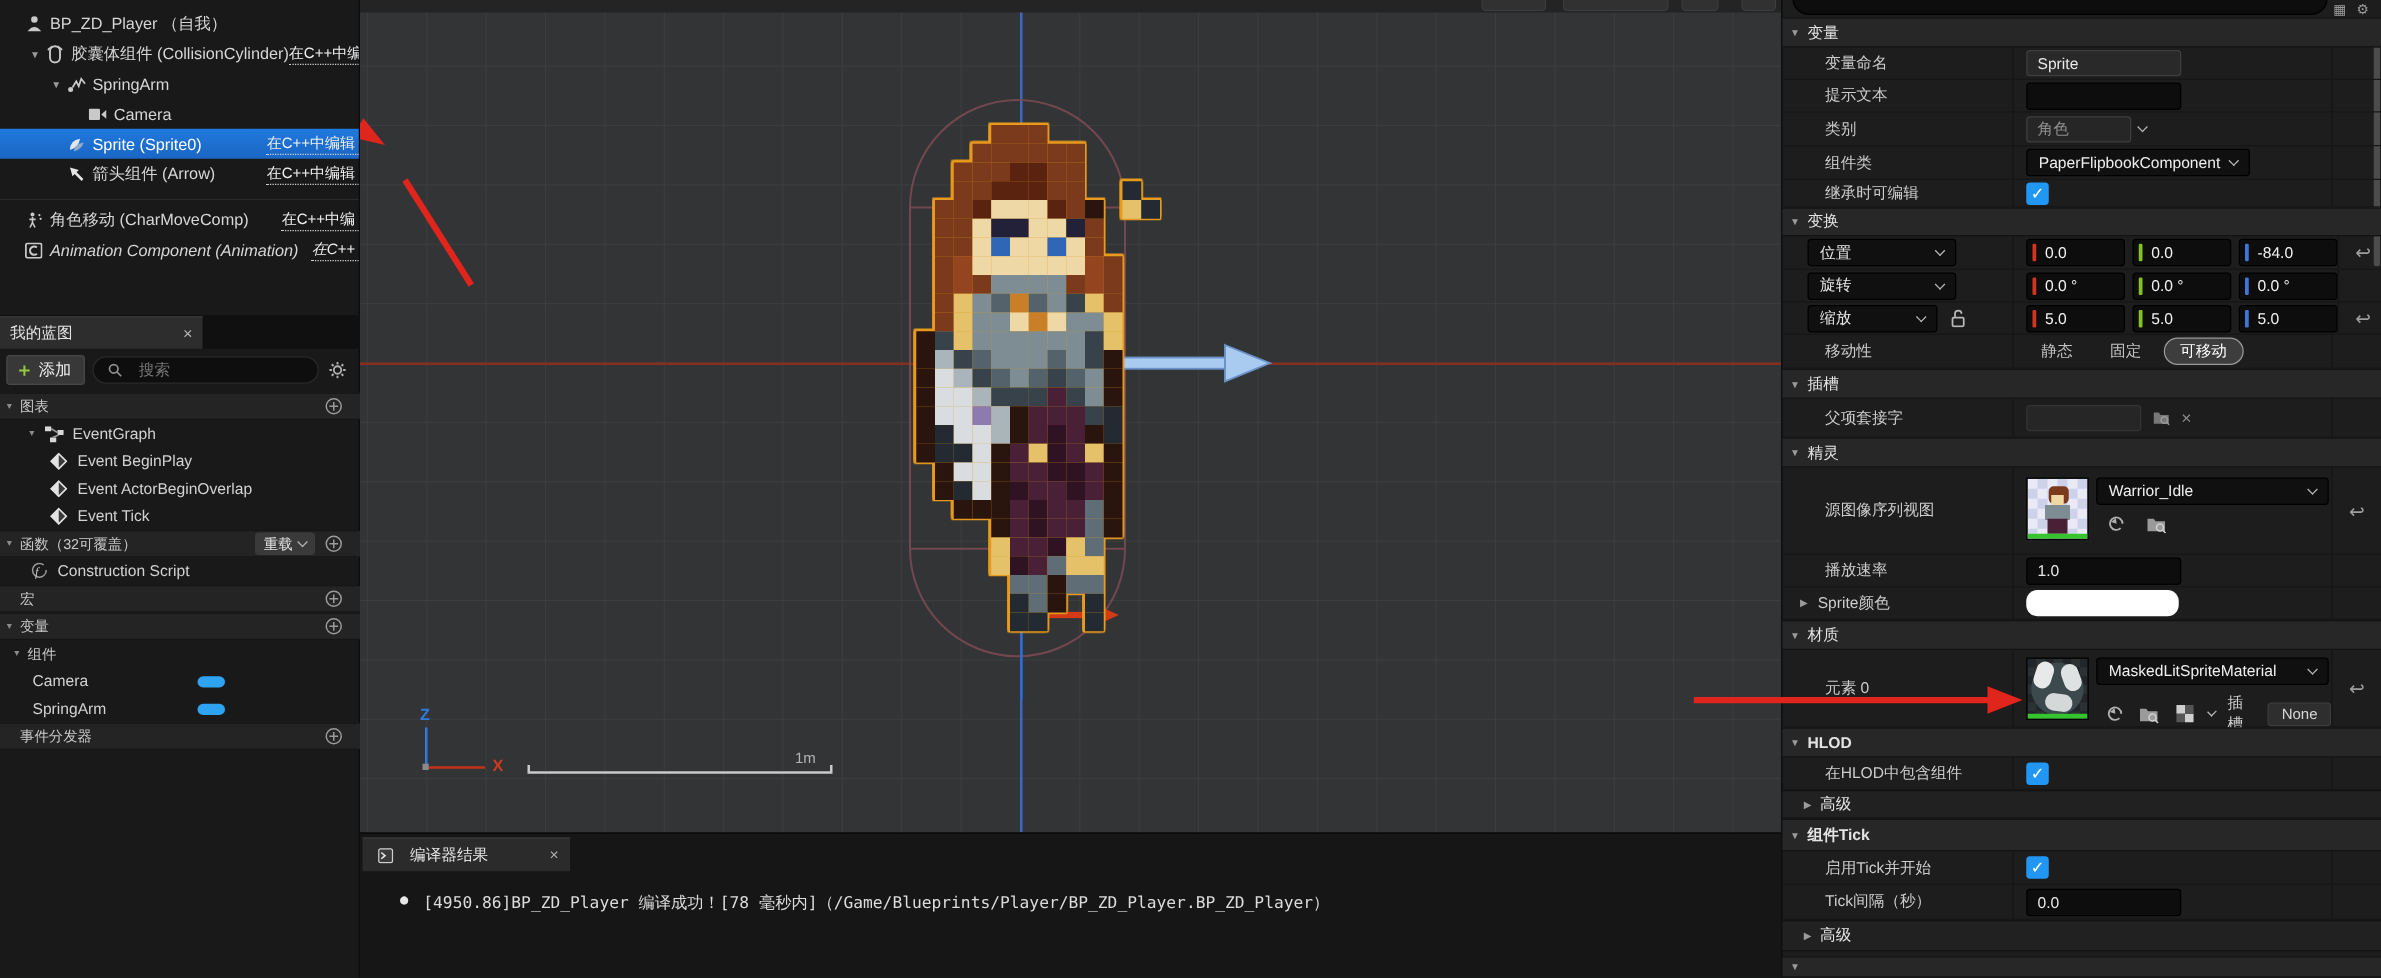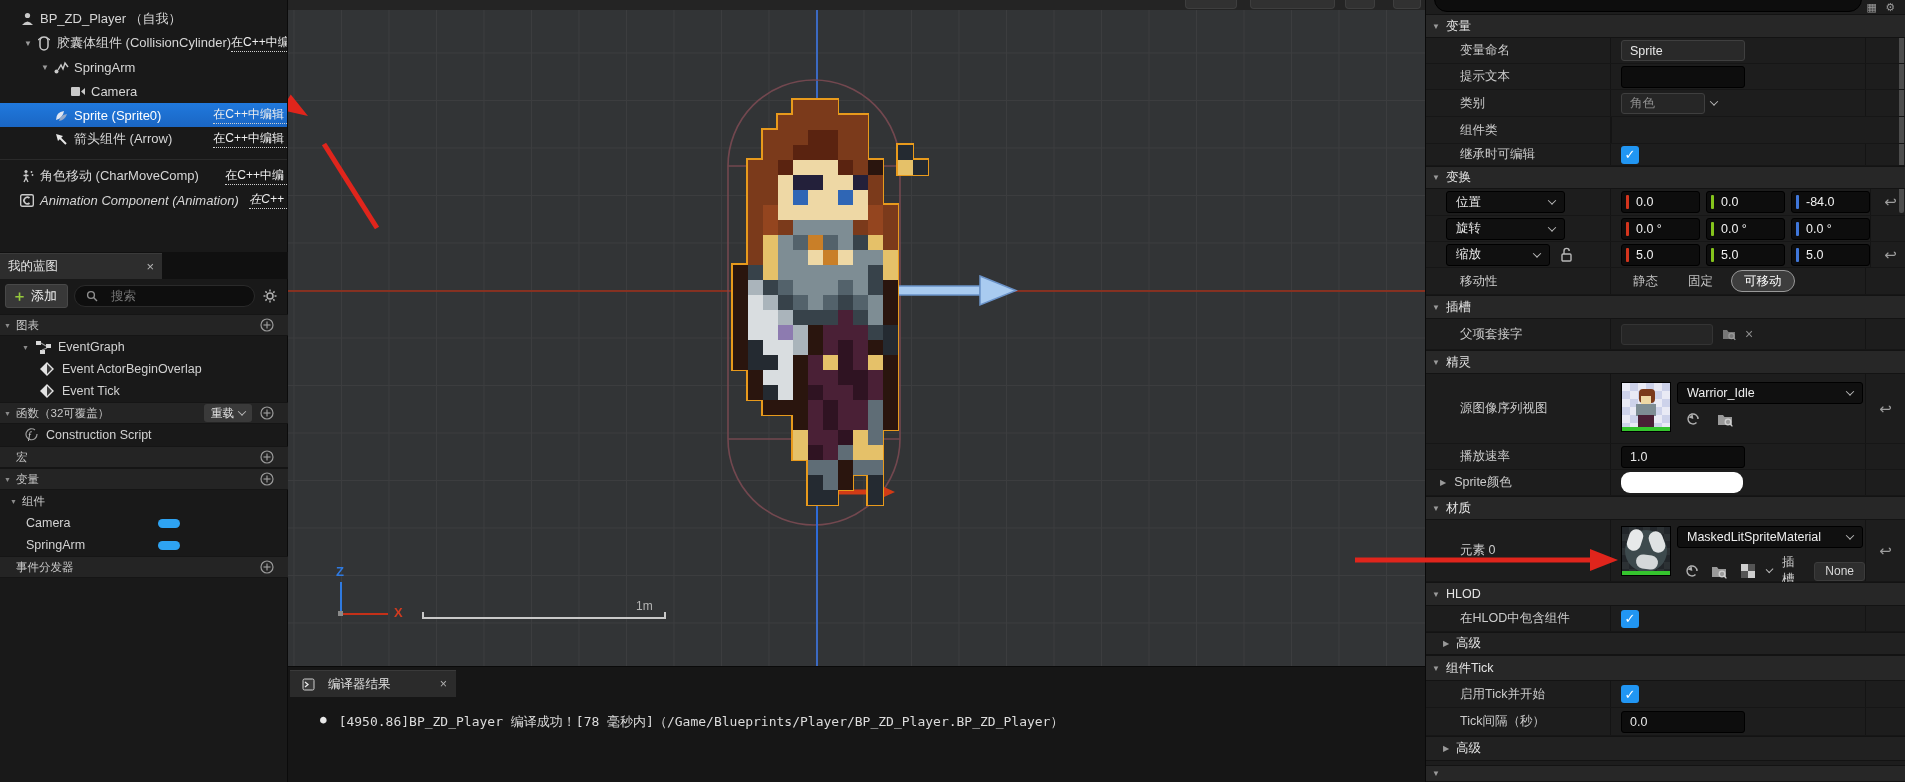--- a/index.html
+++ b/index.html
@@ -61,21 +61,21 @@
   #compiler-log .bullet { color:#e8e8e8; font-size:11px; }
 
   
   #right-panel { position:absolute; left:1425px; top:0; width:480px; height:782px; background:#1d1d1d; border-left:1px solid #0a0a0a; font-size:12.5px; }
   #rp-search { position:absolute; left:8px; top:-14px; width:428px; height:26px; background:#0d0d0d; border:1px solid #000; border-radius:13px; }
   .rp-topicon { position:absolute; top:1px; color:#9a9a9a; font-size:11px; }
   #rp-scroll { position:absolute; right:1px; top:33px; width:5px; height:180px; background:#4c4c4c; border-radius:2px; }
   .sec { position:absolute; left:0; width:479px; background:#272727; border-top:1px solid #131313; border-bottom:1px solid #131313; display:flex; align-items:center; color:#e4e4e4; }
   .sec .caret { width:20px; text-align:center; font-size:8px; color:#9a9a9a; flex:none; }
   .sec .lbl { margin-left:12px; }
-  .sec.bold .lbl { font-weight:normal; }
+  .sec.bold .lbl { font-weight:bold; }
   .row { position:absolute; left:0; width:479px; border-bottom:1px solid #161616; display:flex; align-items:center; }
   .row .lblcol { width:185px; flex:none; padding-left:34px; color:#cccccc; border-right:1px solid #141414; align-self:stretch; display:flex; align-items:center; }
   .row .valcol { flex:1; display:flex; align-items:center; padding-left:10px; gap:6px; align-self:stretch; }
   .row .resetcol { width:40px; flex:none; border-left:1px solid #141414; align-self:stretch; display:flex; align-items:center; justify-content:center; }
   .tinput { height:21px; background:#292929; border:1px solid #3f3f3f; border-radius:3px; padding:0 8px; display:flex; align-items:center; color:#e8e8e8; width:124px; }
   .dinput { height:22px; background:#0d0d0d; border:1px solid #000; border-radius:3px; padding:0 8px; display:flex; align-items:center; color:#e8e8e8; width:124px; }
   .ddown { height:22px; background:#101010; border:1px solid #000; border-radius:3px; padding:0 9px; display:flex; align-items:center; gap:8px; color:#efefef; }
   .checkbox { width:18px; height:18px; background:#2196f3; border-radius:3px; color:#fff; font-size:13px; display:flex; align-items:center; justify-content:center; }
   .axisfield { height:22px; background:#0d0d0d; border:1px solid #000; border-radius:3px; display:flex; align-items:center; width:79px; overflow:hidden; color:#f2f2f2; }
   .axisbar { width:3px; height:14px; border-radius:1px; margin:0 7px 0 4px; flex:none; }
@@ -241,20 +241,29 @@
         <span class="caret" style="font-size: 7px; color: rgb(138, 138, 138); width: 12px;">▼</span>
         <span class="ct-icon">
           <svg width="15" height="13" viewBox="0 0 15 13">
             <rect x="0" y="0" width="5" height="4" fill="#d8d8d8"></rect>
             <rect x="10" y="3" width="5" height="4" fill="#d8d8d8"></rect>
             <rect x="4" y="9" width="5" height="4" fill="#d8d8d8"></rect>
             <path d="M5 2 L10 5 M6 9 L11 7" stroke="#9a9a9a" stroke-width="1.2"></path>
           </svg>
         </span>
         <span>EventGraph</span>
+      </div>
+      <div class="bp-item" style="padding-left: 38px;">
+        <span class="ct-icon">
+          <svg width="14" height="14" viewBox="0 0 14 14">
+            <path d="M7 1 L13 7 L7 13 L1 7 Z" fill="#3a3a3a" stroke="#e3e3e3" stroke-width="1.4"></path>
+            <path d="M7 1 L1 7 L7 13 Z" fill="#e3e3e3"></path>
+          </svg>
+        </span>
+        <span>Event BeginPlay</span>
       </div>
       <div class="bp-item" style="padding-left: 38px;">
         <span class="ct-icon">
           <svg width="14" height="14" viewBox="0 0 14 14">
             <path d="M7 1 L13 7 L7 13 L1 7 Z" fill="#3a3a3a" stroke="#e3e3e3" stroke-width="1.4"></path>
             <path d="M7 1 L1 7 L7 13 Z" fill="#e3e3e3"></path>
           </svg>
         </span>
         <span>Event ActorBeginOverlap</span>
       </div>
@@ -680,20 +689,26 @@
   <div class="row" style="top:90px;height:27px">
     <div class="lblcol">类别</div>
     <div class="valcol">
       <div class="tinput" style="width:84px;color:#8f8f8f;background:#262626">角色</div>
       <span class="chev"></span>
     </div>
     <div class="resetcol"></div>
   </div>
   <div class="row" style="top:117px;height:27px">
     <div class="lblcol">组件类</div>
+    <div class="valcol">
+      <div class="ddown">
+        <span>PaperFlipbookComponent</span>
+        <span class="chev"></span>
+      </div>
+    </div>
     <div class="resetcol"></div>
   </div>
   <div class="row" style="top:144px;height:22px">
     <div class="lblcol">继承时可编辑</div>
     <div class="valcol">
         <div class="checkbox">✓</div>
       </div>
     <div class="resetcol"></div>
   </div>
 

